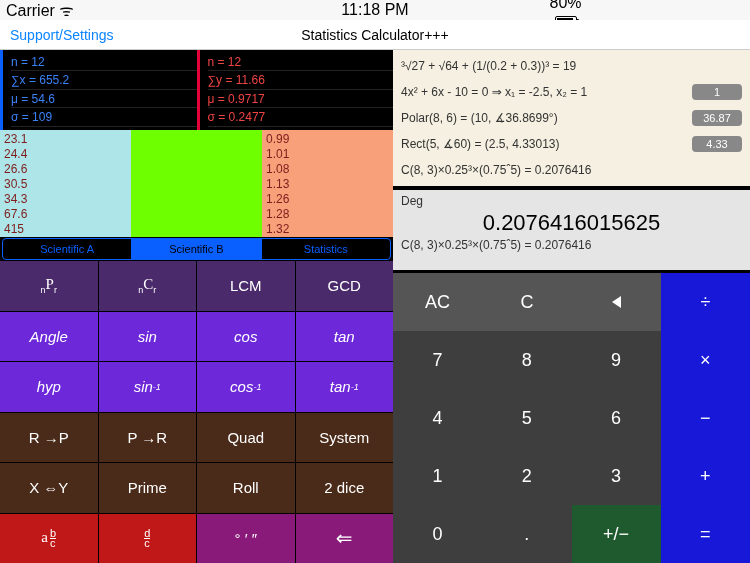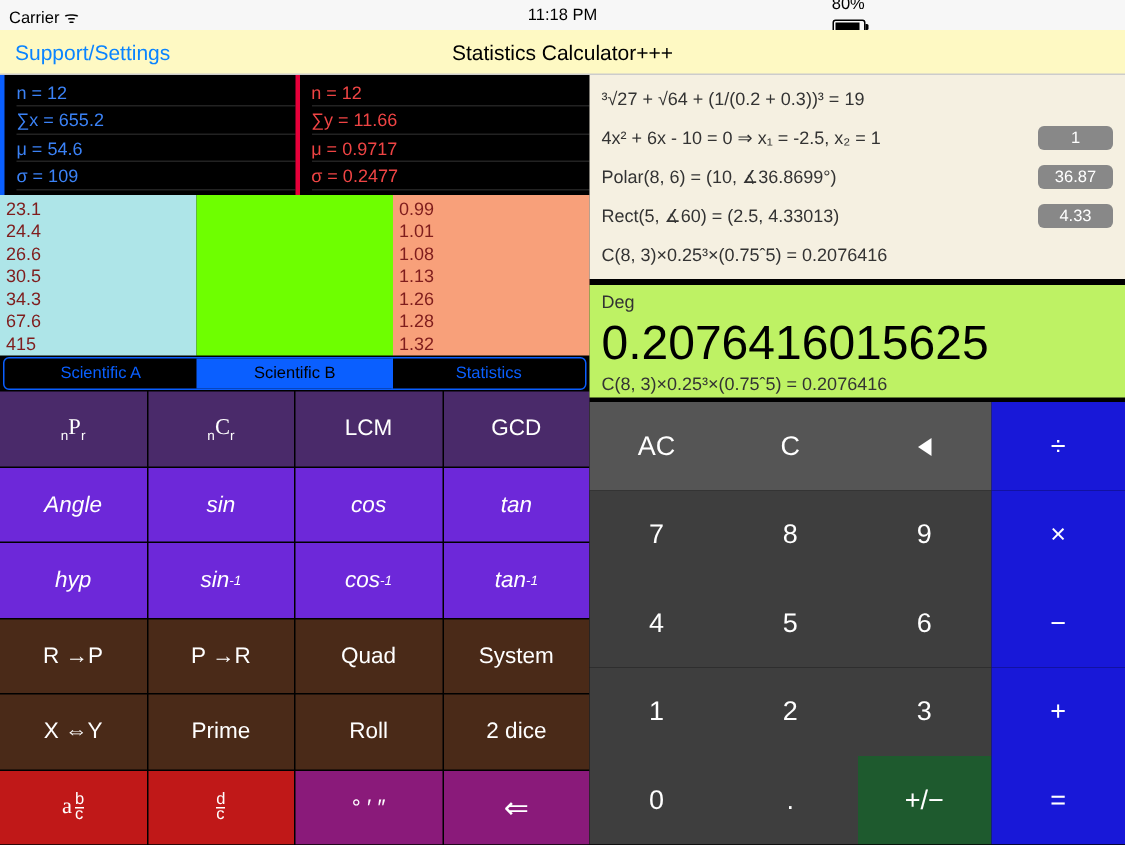--- a/index.html
+++ b/index.html
@@ -1,25 +1,25 @@
 <!DOCTYPE html>
 <html><head>
 <meta charset="utf-8">
 <style>
 * { margin: 0; padding: 0; box-sizing: border-box; font-family: -apple-system, Helvetica, Arial, sans-serif; }
 body { width: 750px; height: 563px; background: #000; overflow: hidden; }
 
-.statusbar { height: 20px; background: #f7f7f7; display: flex; align-items: center; justify-content: space-between; padding: 0 6px; font-size: 11px; color: #000; }
+.statusbar { height: 20px; background: #f7f7f7; display: flex; align-items: center; justify-content: space-between; padding: 0 6px; font-size: 16px; color: #000; }
 .statusbar .center { position: absolute; left: 50%; transform: translateX(-50%); }
 .statusbar .right { display: flex; align-items: center; gap: 4px; }
 .battery { display: inline-block; width: 22px; height: 10px; border: 1px solid #000; border-radius: 2px; position: relative; }
 .battery::after { content: ""; position: absolute; right: -3px; top: 2px; width: 2px; height: 4px; background: #000; border-radius: 0 1px 1px 0; }
 .battery-fill { position: absolute; left: 1px; top: 1px; bottom: 1px; width: 80%; background: #000; }
 
-.navbar { height: 30px; background: #fef9c3; display: flex; align-items: center; justify-content: center; position: relative; border-bottom: 1px solid #ccc; }
+.navbar { height: 30px; background: #ffffff; display: flex; align-items: center; justify-content: center; position: relative; border-bottom: 1px solid #ccc; }
 .navbar .link { position: absolute; left: 10px; color: #0a84ff; font-size: 14px; }
 .navbar .title { font-size: 14px; font-weight: 500; }
 
 .main { display: flex; height: 513px; }
 .left { width: 393px; display: flex; flex-direction: column; }
 .right { width: 357px; display: flex; flex-direction: column; }
 
 .stats-panel { height: 80px; display: flex; background: #000; }
 .stat-col { flex: 1; border-left: 3px solid; padding: 3px 0 3px 8px; display: flex; flex-direction: column; justify-content: space-around; }
 .stat-col.blue { border-color: #0a5fff; }
@@ -47,23 +47,23 @@
 .fbtn.brown { background: #4a2a18; }
 .fbtn.red { background: #c01818; }
 .fbtn.magenta { background: #8a1a7a; }
 .fbtn sup { font-size: 9px; }
 .fbtn sub { font-size: 9px; }
 
 .history { background: #f5f0e1; padding: 6px 8px; display: flex; flex-direction: column; gap: 6px; font-size: 12px; color: #333; }
 .history-row { display: flex; align-items: center; justify-content: space-between; min-height: 20px; }
 .copy-btn { background: #888; color: #fff; border-radius: 4px; padding: 2px 0; font-size: 11px; width: 50px; text-align: center; }
 
-.display { background: #bef264; margin-top: 4px; padding: 4px 8px 2px; }
+.display { background: #e5e5e5; margin-top: 4px; padding: 4px 8px 18px; }
 .display .mode { font-size: 12px; color: #333; }
-.display .result { font-size: 32px; text-align: left; color: #000; margin: 2px 0; }
+.display .result { font-size: 22px; text-align: center; color: #000; margin: 2px 0; }
 .display .sub { font-size: 12px; color: #333; }
 
 .num-grid { flex: 1; display: grid; grid-template-columns: repeat(4, 1fr); grid-template-rows: repeat(5, 1fr); gap: 0; background: #000; margin-top: 3px; }
 .nbtn { display: flex; align-items: center; justify-content: center; font-size: 18px; color: #fff; cursor: pointer; }
 .nbtn.gray { background: #3e3e3e; }
 .nbtn.dgray { background: #555; }
 .nbtn.blue { background: #1818d8; }
 .nbtn.green { background: #1e5a2e; }
 
 .tri-left { width: 0; height: 0; border-top: 6px solid transparent; border-bottom: 6px solid transparent; border-right: 9px solid #fff; }

